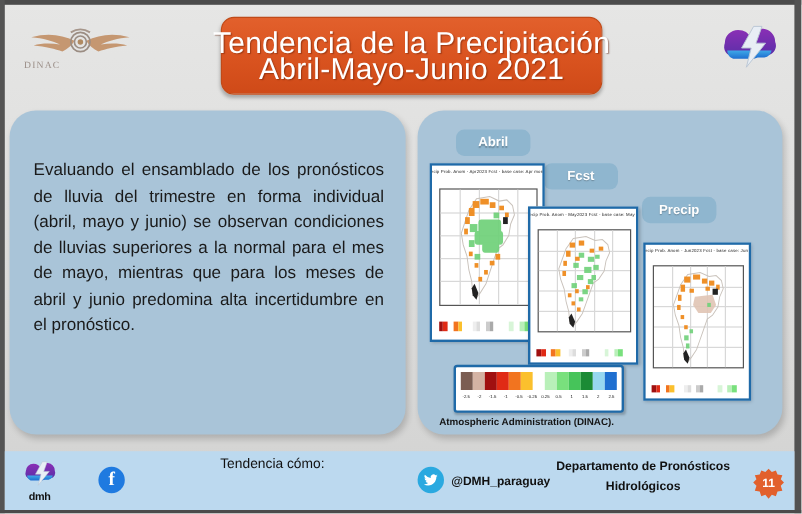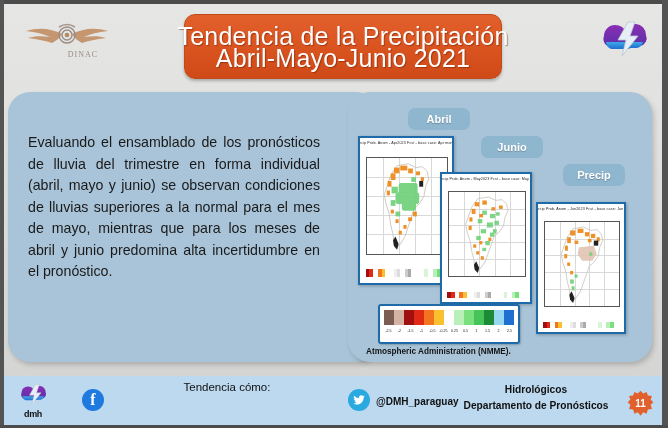--- a/index.html
+++ b/index.html
@@ -17,21 +17,21 @@
   
   .frame-top{position:absolute;left:0;top:0;width:668px;height:4px;background:#4b4b4b;}
   .frame-left{position:absolute;left:0;top:0;width:4px;height:428px;background:#545454;}
   .frame-right{position:absolute;right:0;top:0;width:6px;height:428px;background:#525252;}
   .frame-bottom{position:absolute;left:0;bottom:0;width:668px;height:3px;background:#4b4b4b;}
 
   
   .dinac-logo{position:absolute;left:18px;top:14px;width:98px;height:52px;}
   .dinac-wings{position:absolute;left:0;top:6px;width:98px;height:30px;}
   .dinac-text{
-    position:absolute;left:16px;top:36px;width:98px;text-align:center;
+    position:absolute;left:2px;top:36px;width:98px;
     font-family:"Liberation Serif",serif;font-size:8px;letter-spacing:1px;
     color:#9a8d86;
   }
   .title-box{
     position:absolute;left:184px;top:14px;width:316px;height:63px;
     background:linear-gradient(180deg,#e2602c 0%,#d9531f 55%,#cf4a18 100%);
     border:1px solid #c04a18;border-radius:11px;
     box-shadow:0 2px 3px rgba(0,0,0,.25);
     display:flex;flex-direction:column;align-items:center;justify-content:center;
   }
@@ -40,40 +40,38 @@
     letter-spacing:.2px;text-shadow:1px 1px 1px rgba(90,25,0,.45);
     white-space:nowrap;
   }
   .dmh-logo-top{position:absolute;right:18px;top:12px;width:52px;height:52px;}
 
   
   .text-panel{
     position:absolute;left:8px;top:92px;width:330px;height:270px;
     background:#a9c4d8;border-radius:22px;
     box-shadow:2px 3px 5px rgba(0,0,0,.18);
-    padding-left:40px;
   }
   .text-body{
     position:absolute;left:20px;top:40px;width:292px;
     font-size:14.2px;line-height:21.5px;color:#1a1a1a;
     text-align:justify;
   }
 
   
   .maps-panel{
     position:absolute;left:348px;top:92px;width:304px;height:270px;
     background:#a9c4d8;border-radius:22px;
     box-shadow:2px 3px 5px rgba(0,0,0,.18);
   }
   .month-tab{
     position:absolute;background:#8fb6cf;border-radius:7px;
     color:#ffffff;font-size:11px;font-weight:bold;
     display:flex;align-items:center;justify-content:center;
     text-shadow:0 1px 1px rgba(0,0,0,.25);
-    margin-left:28px;
   }
   .tab-abril{left:32px;top:16px;width:62px;height:22px;}
   .tab-mayo {left:105px;top:44px;width:62px;height:22px;}
   .tab-junio{left:187px;top:72px;width:62px;height:22px;}
 
   .map-card{
     position:absolute;background:#ffffff;
     border:2px solid #1f6aa8;box-shadow:1px 1px 3px rgba(0,0,0,.25);
     overflow:hidden;
   }
@@ -200,21 +198,21 @@
     <path d="M30 10 L20 28 h8 l-4 16 L40 24 h-8 l5 -14 Z" fill="#e8eef5" stroke="#b9c6d4" stroke-width=".8"></path>
   </svg>
 
   <div class="text-panel">
     <div class="text-body">Evaluando el ensamblado de los pronósticos de lluvia del trimestre en forma individual (abril, mayo y junio) se observan condiciones de lluvias superiores a la normal para el mes de mayo, mientras que para los meses de abril y junio predomina alta incertidumbre en el pronóstico.</div>
   </div>
 
   <div class="maps-panel">
 
     <div class="month-tab tab-abril">Abril</div>
-    <div class="month-tab tab-mayo">Junio</div>
+    <div class="month-tab tab-mayo">Fcst</div>
     <div class="month-tab tab-junio">Precip</div>
 
     <div class="map-card map-abril">
       <div class="map-title">NMME Precip Prob. Anom - Apr2023 Fcst - base case: Apr monthly mean</div>
       <div class="map-plot">
         <div class="grid-v" style="left:20%"></div>
           <div class="grid-v" style="left:40%"></div>
         <div class="grid-v" style="left:60%"></div>
           <div class="grid-v" style="left:80%"></div>
         <div class="grid-h" style="top:20%"></div>
@@ -418,21 +416,21 @@
         <span>0.25</span>
         <span>0.5</span>
         <span>1</span>
         <span>1.5</span>
         <span>2</span>
         <span>2.5</span>
       </div>
     </div>
 
     <div class="fuente">
-      <div>Atmospheric Administration (NMME).</div>
+      <div>Atmospheric Administration (DINAC).</div>
     </div>
   </div>
 
   <div class="footer">
     <svg class="footer-dmh" viewBox="0 0 52 52">
       <defs>
         <linearGradient id="fP" x1="0" y1="0" x2="0" y2="1">
           <stop offset="0%" stop-color="#8a2fb5"></stop>
             <stop offset="100%" stop-color="#5a2fa8"></stop>
         </linearGradient>
@@ -455,22 +453,22 @@
     <div class="tw-icon">
       <svg viewBox="0 0 24 24" width="14" height="14">
         <path fill="#ffffff" d="M22 5.9c-.7.3-1.5.5-2.3.6.8-.5 1.4-1.3 1.7-2.2-.8.5-1.7.8-2.6 1a4 4 0 0 0-6.9 3.7A11.6 11.6 0 0 1 3.6 4.6a4 4 0 0 0 1.3 5.4c-.7 0-1.3-.2-1.8-.5a4 4 0 0 0 3.2 4 4 4 0 0 1-1.8.1 4 4 0 0 0 3.7 2.8A8.1 8.1 0 0 1 2 18.1a11.5 11.5 0 0 0 6.3 1.8c7.5 0 11.6-6.3 11.6-11.7v-.5c.8-.6 1.5-1.3 2.1-2.1z"></path>
       </svg>
     </div>
 
     <div class="seguinos">Tendencia cómo:</div>
     <div class="tw-text">@DMH_paraguay</div>
 
     <div class="dept">
+      <div>Departamento de Pronósticos</div>
       <div>Hidrológicos</div>
-      <div>Departamento de Pronósticos</div>
     </div>
 
     <svg class="page-badge" viewBox="0 0 40 40">
       <path d="M20 1 L24 5 L29 3 L31 8 L37 9 L35 14 L39 18 L35 22 L37 28 L31 29 L29 35 L24 33 L20 38 L16 33 L11 35 L9 29 L3 28 L5 22 L1 18 L5 14 L3 9 L9 8 L11 3 L16 5 Z" fill="#e2602c"></path>
     </svg>
     <div class="page-num">11</div>
   </div>
 
 </div>
 

